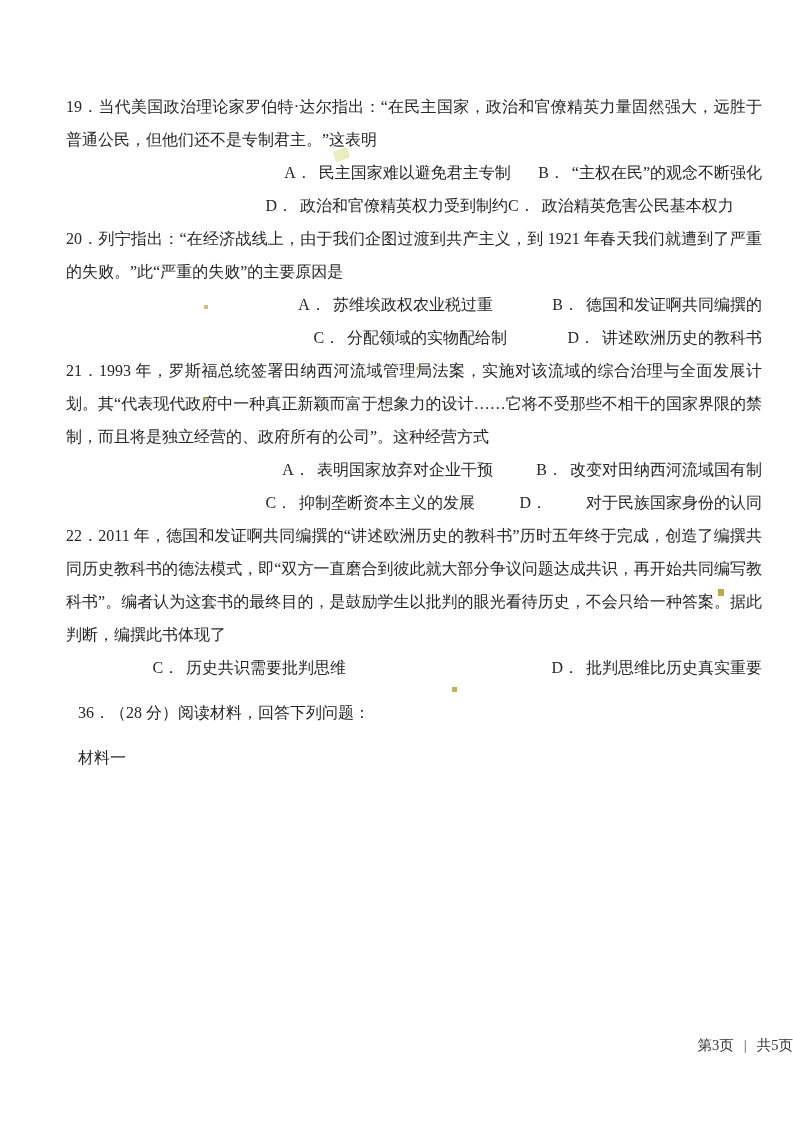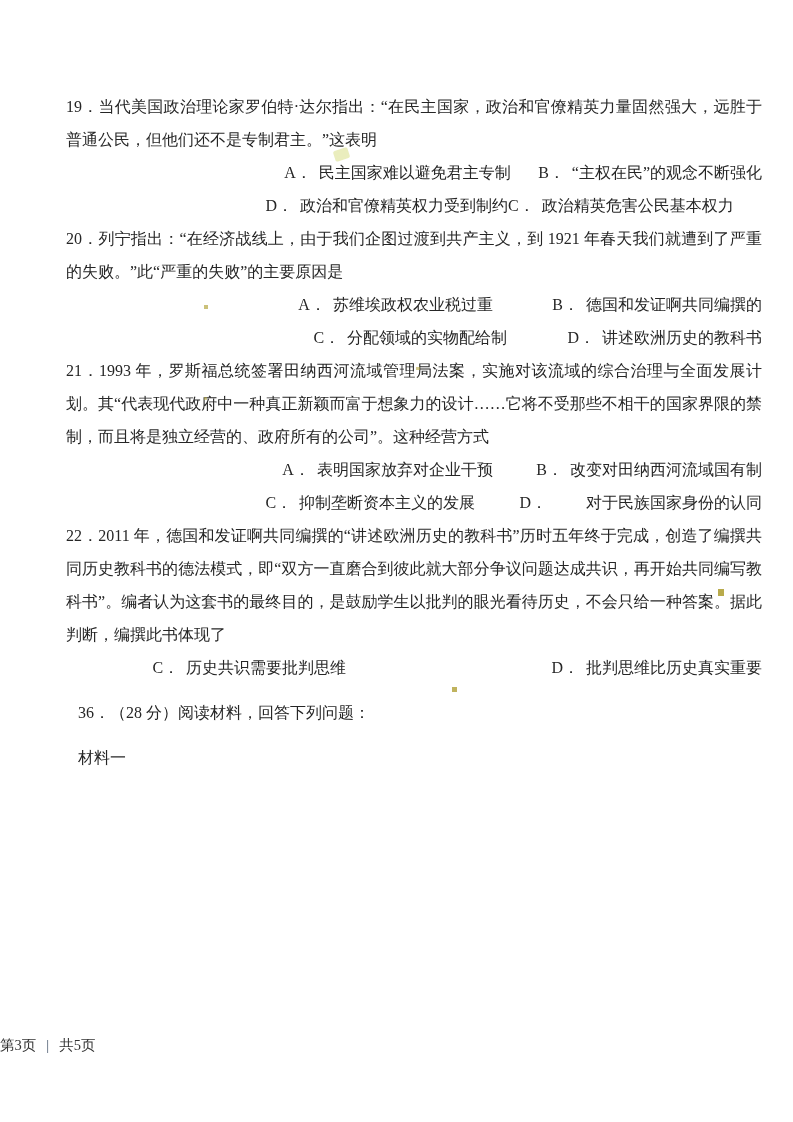--- a/index.html
+++ b/index.html
@@ -25,21 +25,21 @@
   .opt-row { display: flex; justify-content: flex-end; }
   .opt { white-space: nowrap; }
   .opt-left { flex: 0 0 254px; width: 254px; }
   .opt-row-wide .opt-left { flex: 0 0 399px; width: 399px; }
   .opt-label { margin-right: 7px; }
   .q36 p { margin: 12px; }
   .footer {
     position: absolute;
     top: 1036px; left: 0;
     width: 793px;
-    text-align: left;
+    text-align: right;
     font-size: 14.5px;
     color: #333333;
   }
   .footer .pipe { color: #44546a; margin: 0 10px; }
   .artifact { position: absolute; background: #b5a642; }
 </style>
 </head>
 <body>
 
 <div class="content">

